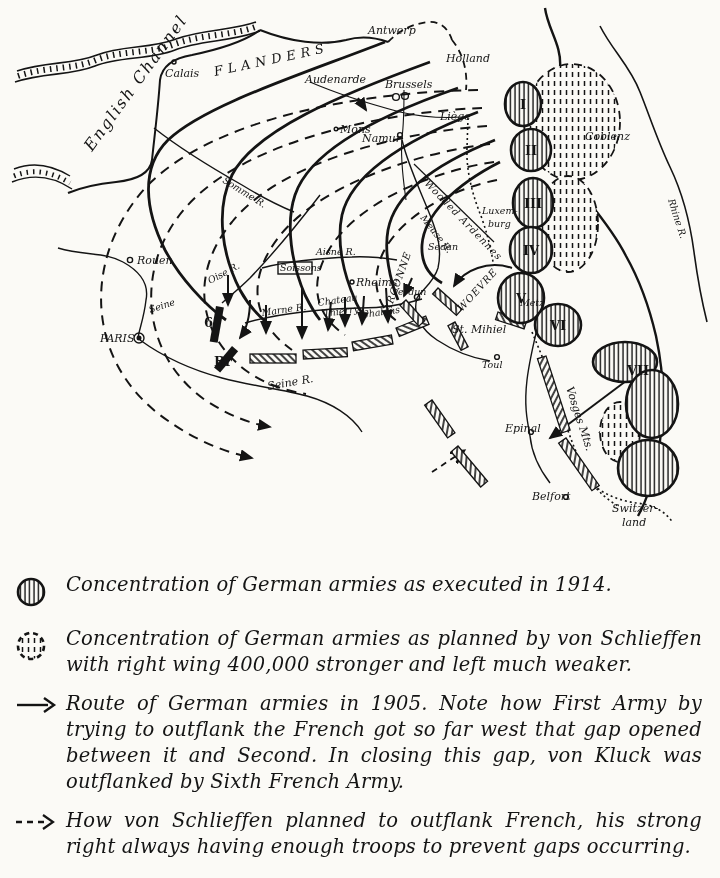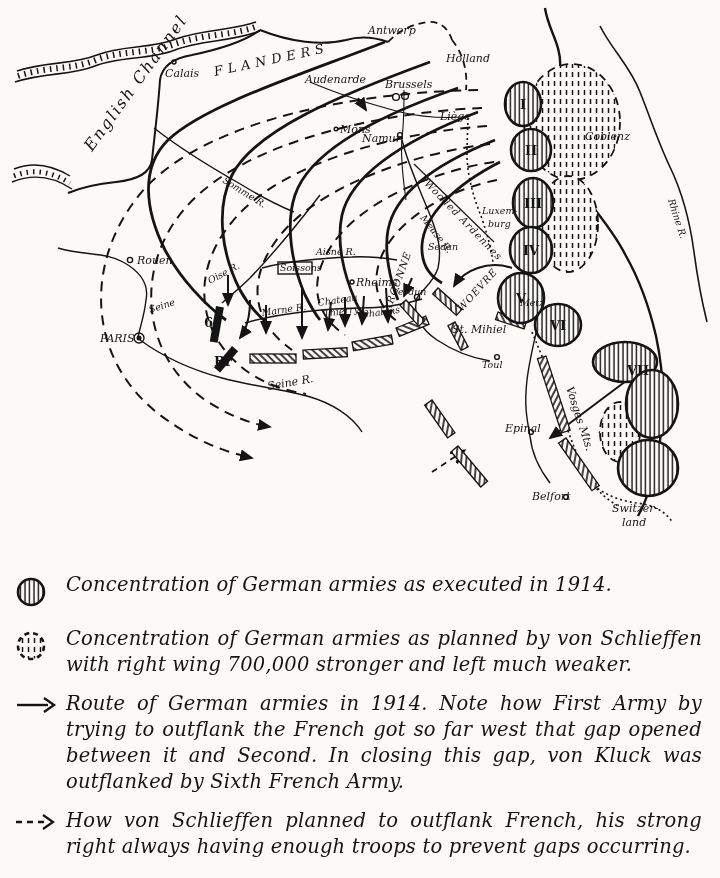--- a/index.html
+++ b/index.html
@@ -265,31 +265,31 @@
       </span>
       <div class="legend-text">Concentration of German armies as executed in 1914.</div>
     </div>
 
     <div class="legend-row">
       <span class="legend-icon">
         <svg width="34" height="34" viewBox="0 0 34 34">
           <circle cx="17" cy="17" r="13" fill="url(#vdash)" stroke="#141414" stroke-width="2.6" stroke-dasharray="5 4"></circle>
         </svg>
       </span>
-      <div class="legend-text">Concentration of German armies as planned by von Schlieffen with right wing 700,000 stronger and left much weaker.</div>
+      <div class="legend-text">Concentration of German armies as planned by von Schlieffen with right wing 400,000 stronger and left much weaker.</div>
     </div>
 
     <div class="legend-row">
       <span class="legend-icon">
         <svg width="44" height="22" viewBox="0 0 44 22">
           <line x1="3" y1="11" x2="34" y2="11" stroke="#141414" stroke-width="2.4"></line>
           <path d="M30,4 L40,11 L30,18" fill="none" stroke="#141414" stroke-width="2.4"></path>
         </svg>
       </span>
-      <div class="legend-text">Route of German armies in 1914. Note how First Army by trying to outflank the French got so far west that gap opened between it and Second. In closing this gap, von Kluck was outflanked by Sixth French Army.</div>
+      <div class="legend-text">Route of German armies in 1905. Note how First Army by trying to outflank the French got so far west that gap opened between it and Second. In closing this gap, von Kluck was outflanked by Sixth French Army.</div>
     </div>
 
     <div class="legend-row">
       <span class="legend-icon">
         <svg width="44" height="22" viewBox="0 0 44 22">
           <line x1="2" y1="11" x2="32" y2="11" stroke="#141414" stroke-width="2.4" stroke-dasharray="6 5"></line>
           <path d="M29,4 L39,11 L29,18" fill="none" stroke="#141414" stroke-width="2.2"></path>
         </svg>
       </span>
       <div class="legend-text">How von Schlieffen planned to outflank French, his strong right always having enough troops to prevent gaps occurring.</div>

